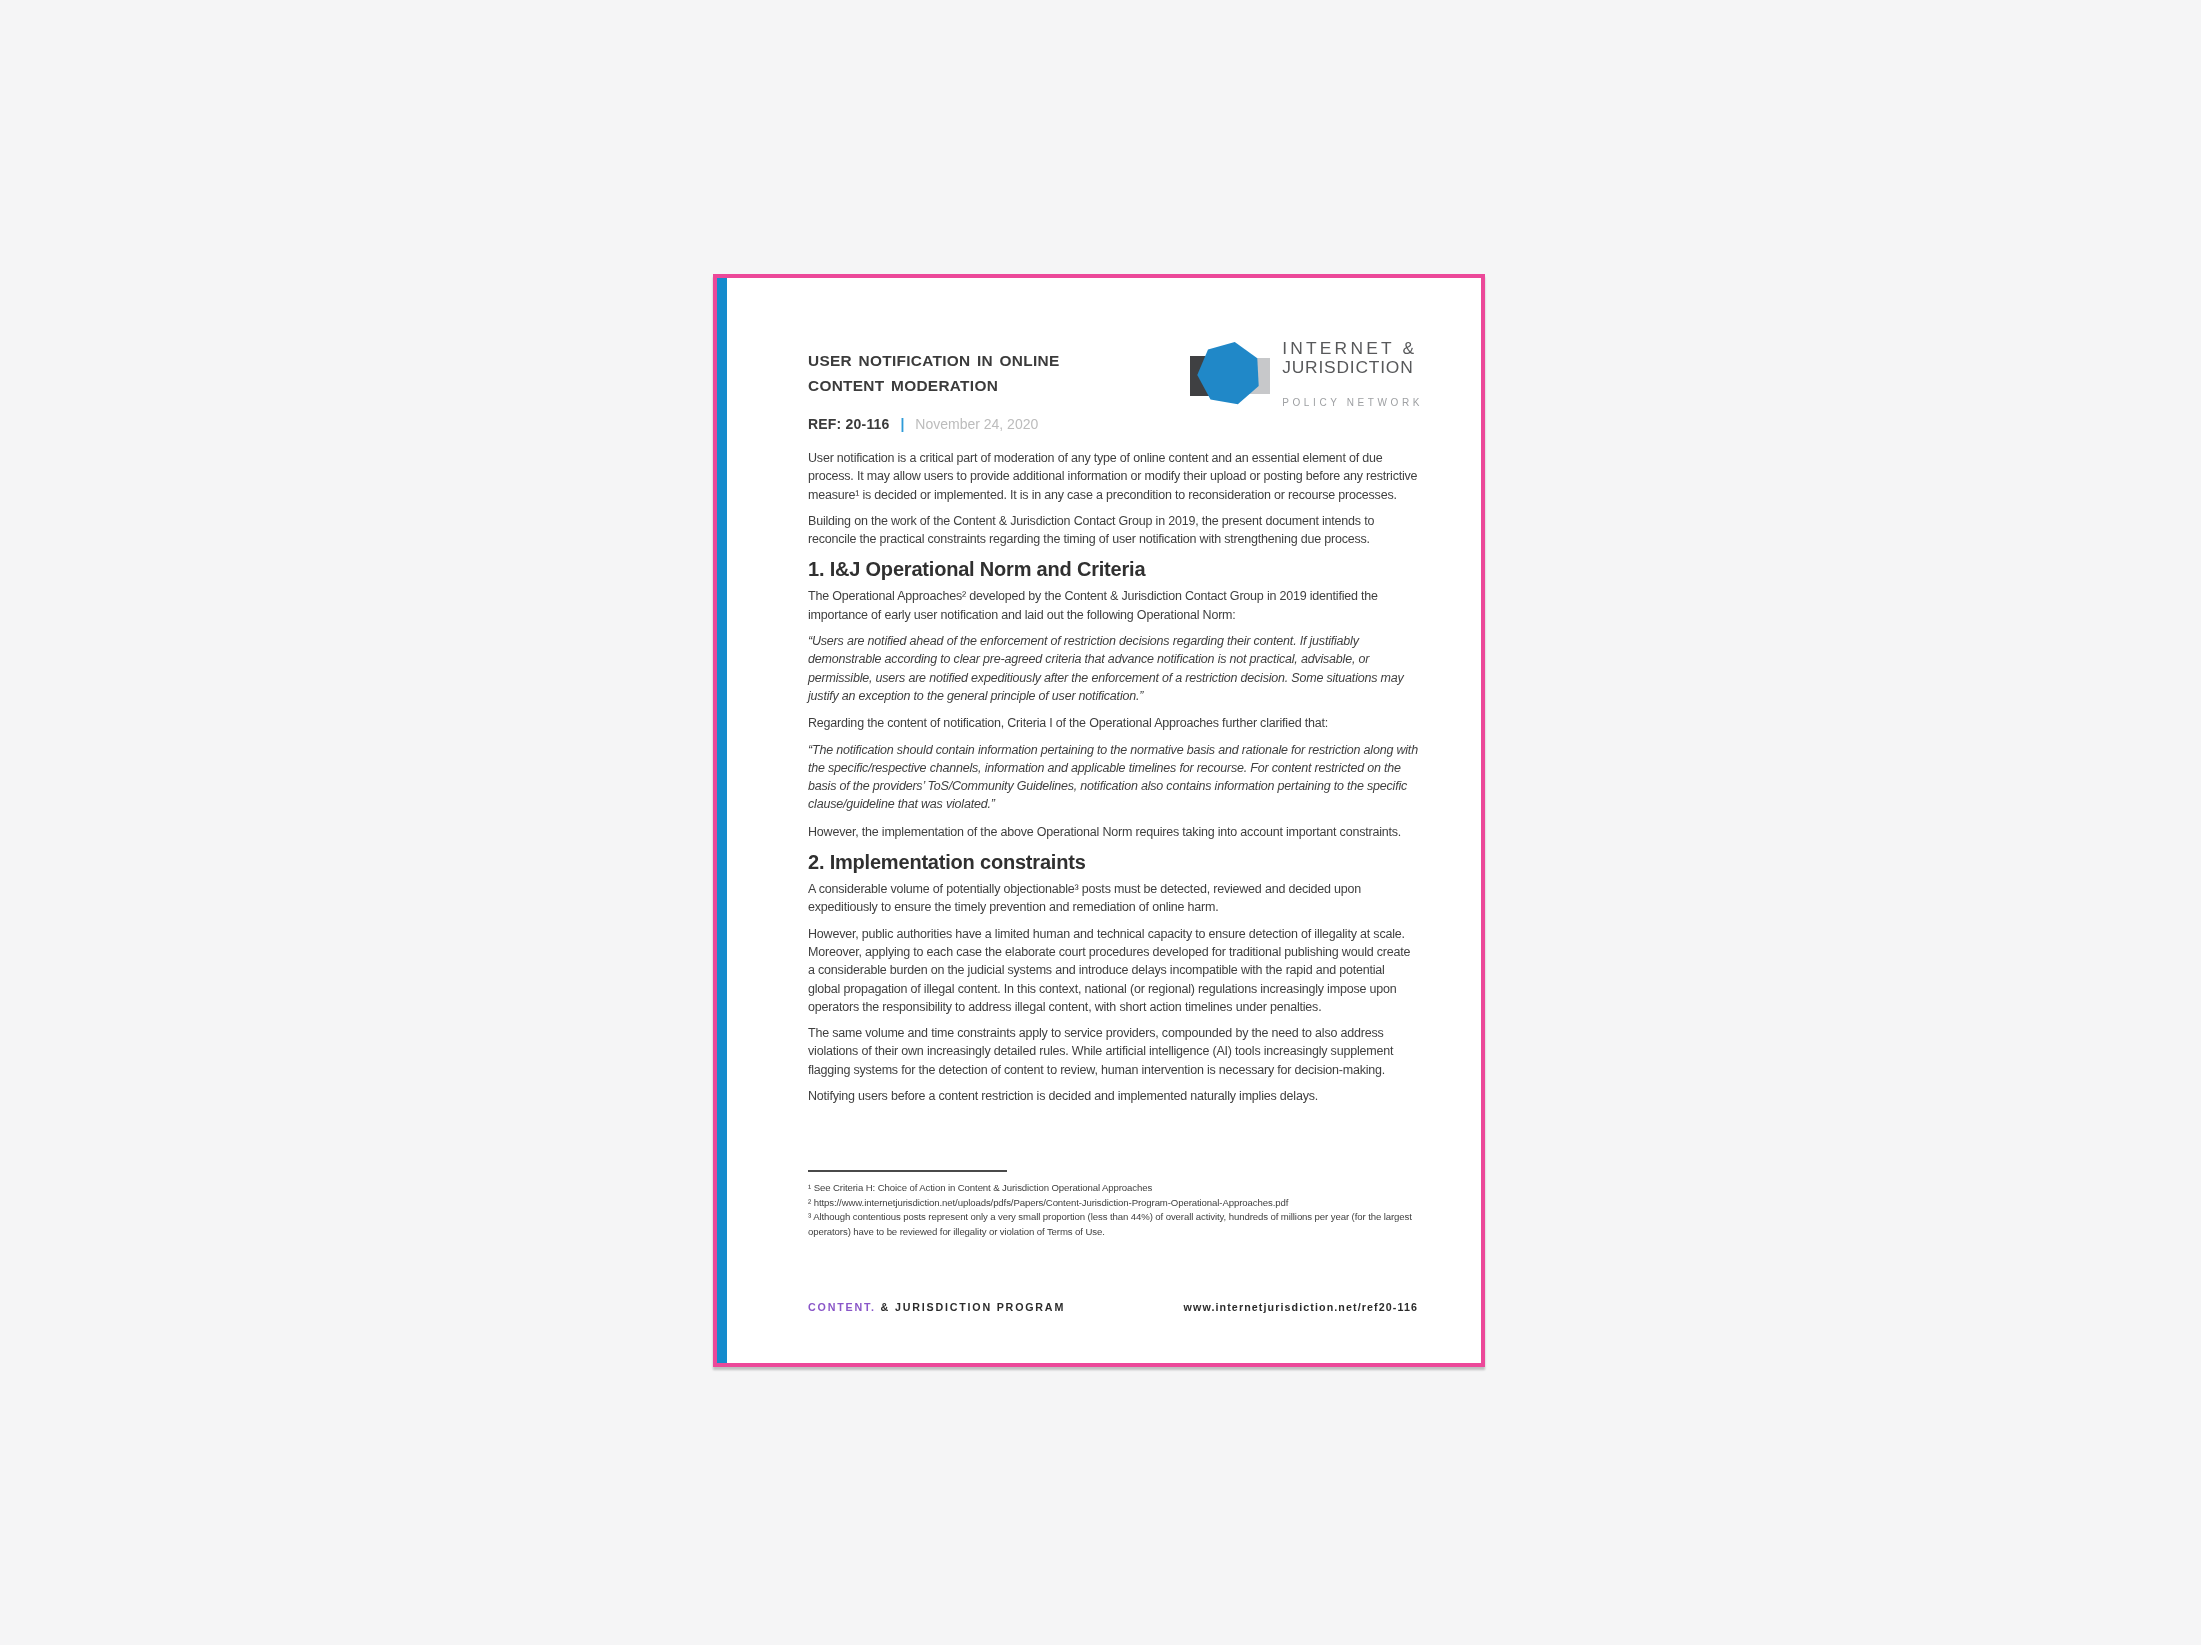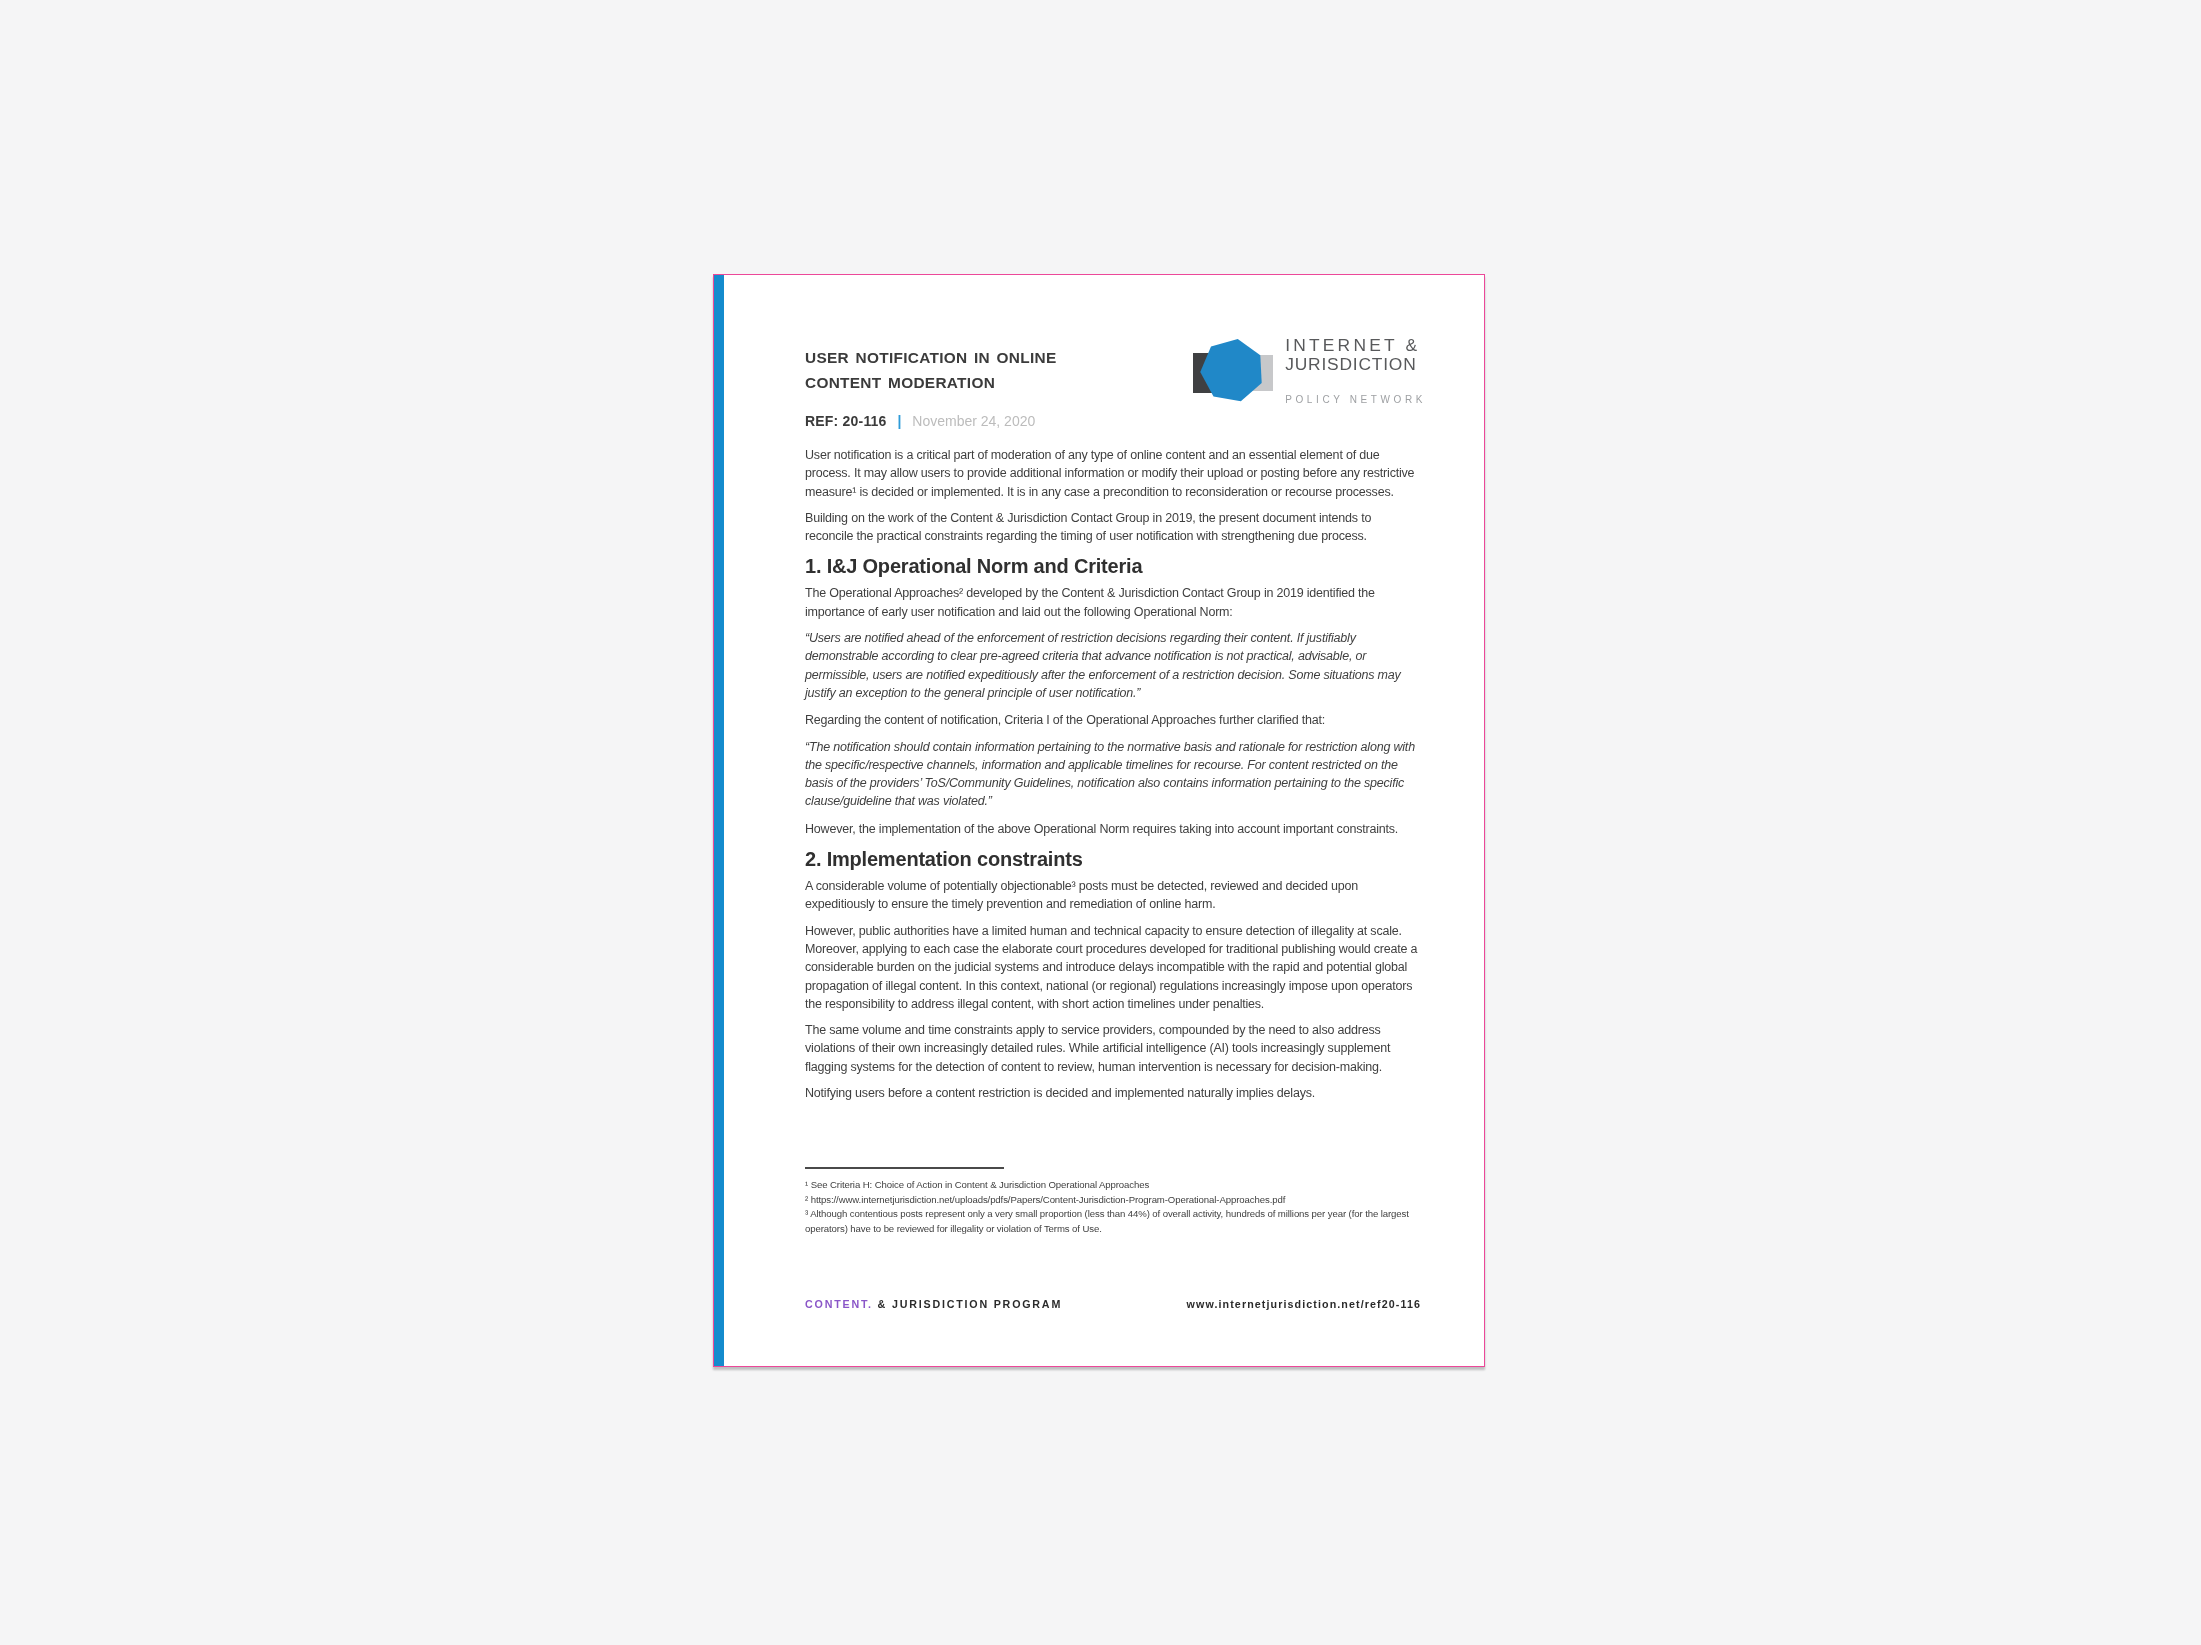--- a/index.html
+++ b/index.html
@@ -11,21 +11,21 @@
     overflow: hidden;
     font-family: "Liberation Sans", sans-serif;
   }
   .doc-page {
     position: absolute;
     left: 713px;
     top: 274px;
     width: 772px;
     height: 1093px;
     background: #ffffff;
-    border: 1px solid #ec4899;
+    border: 4px solid #ec4899;
     box-shadow: 0 3px 2px rgba(0,0,0,0.22);
     box-sizing: border-box;
     padding-left: 12px;
   }
   .accent-stripe {
     position: absolute;
     left: 0; top: 0; bottom: 0;
     width: 10px;
     background: #148bcd;
   }

